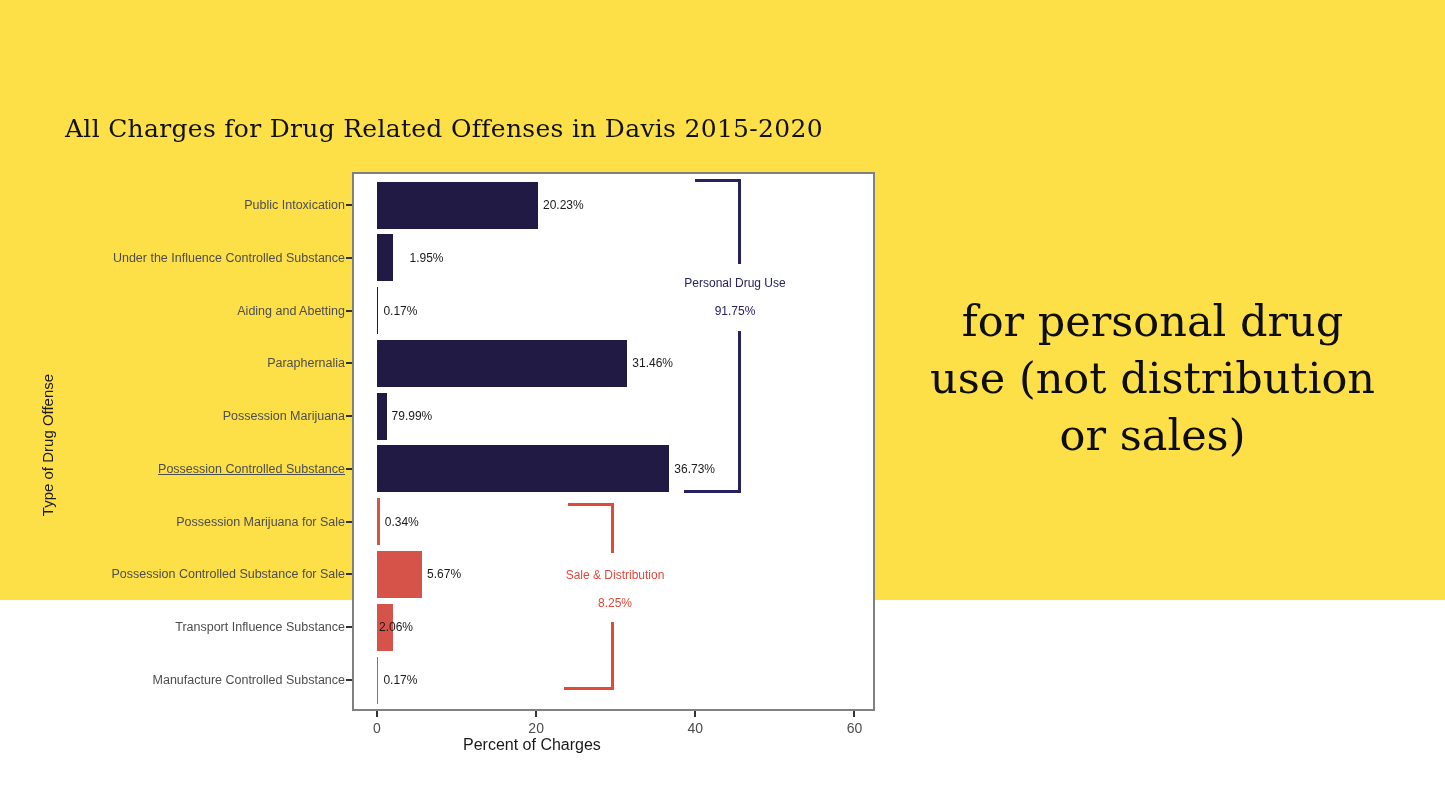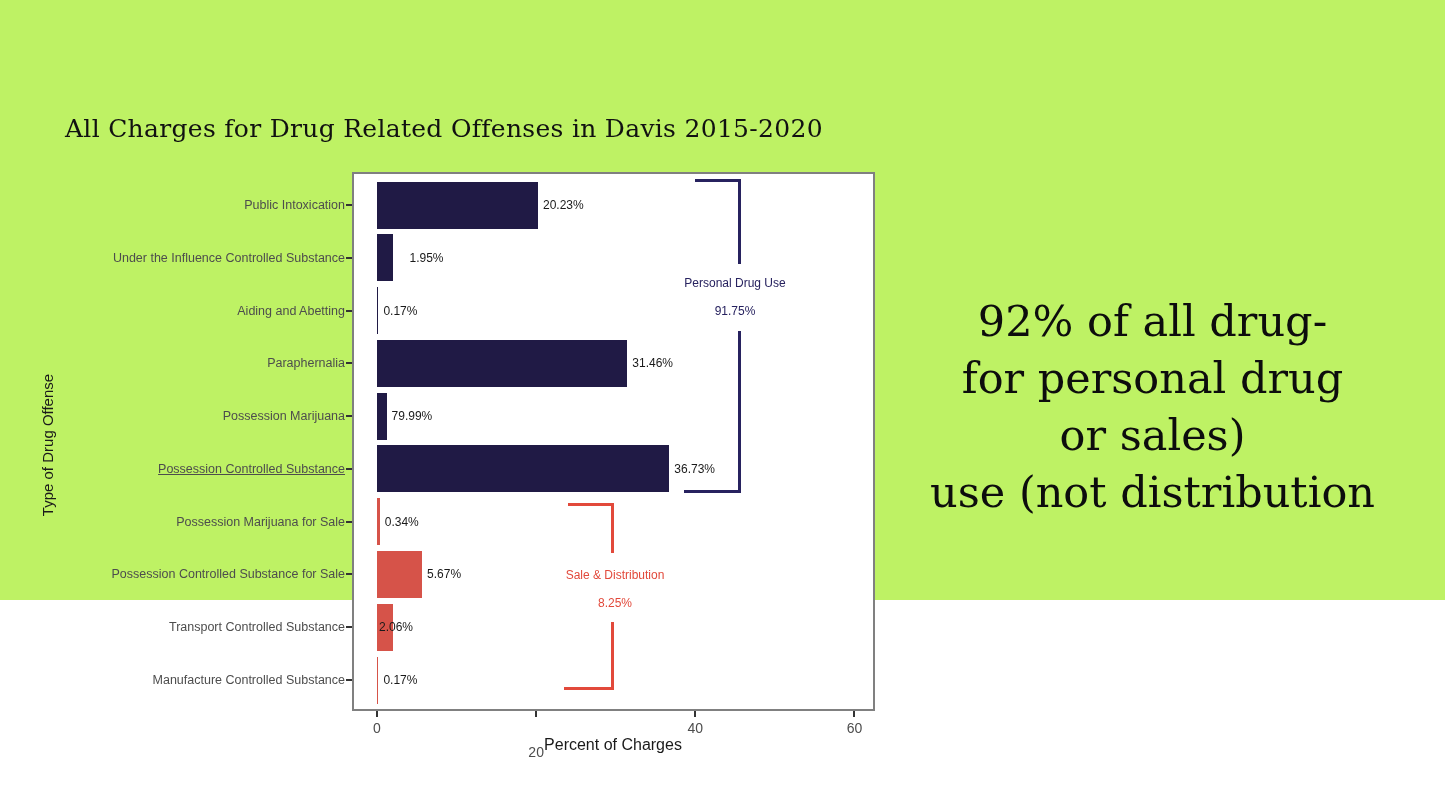--- a/index.html
+++ b/index.html
@@ -1,19 +1,19 @@
 <!DOCTYPE html>
 <html><head>
 <meta charset="utf-8">
 <style>
   * { margin:0; padding:0; box-sizing:border-box; }
   html,body { width:1445px; height:812px; background:#ffffff; overflow:hidden;
               font-family:"Liberation Sans", sans-serif; }
   .abs { position:absolute; }
-  #slide { position:relative; width:1445px; height:600px; background:#bef264; }
+  #slide { position:relative; width:1445px; height:600px; background:#fde047; }
 
   #chart-title {
     left:65px; top:114px; font-family:"DejaVu Serif", serif;
     font-size:25px; color:#111111; letter-spacing:0.3px; white-space:nowrap;
   }
   #y-axis-title {
     left:47px; top:445px; transform:translate(-50%,-50%) rotate(-90deg);
     font-size:15px; color:#1a1a1a; white-space:nowrap;
   }
   #plot-panel {
@@ -23,21 +23,21 @@
   .cat-label {
     left:30px; width:315px; text-align:right; font-size:12.5px;
     color:#4d4d4d; height:16px; line-height:16px; white-space:nowrap;
   }
   .y-tick { background:#333333; width:6px; height:2px; }
   .bar { }
   .bar-value { font-size:12px; color:#1a1a1a; height:16px; line-height:16px; white-space:nowrap; }
   .x-tick { background:#333333; width:2px; height:6px; }
   .x-tick-label { font-size:14px; color:#4d4d4d; width:40px; text-align:center; }
   #x-axis-title {
-    left:463px; top:736px; width:300px; text-align:center;
+    left:463px; top:736px; width:300px; 
     font-size:16px; color:#1a1a1a;
   }
   .seg { position:absolute; }
   .ann-box { text-align:center; width:190px; font-size:12px; line-height:28px; white-space:nowrap; }
   #ann-personal { left:640px; top:269px; color:#27225f; }
   #ann-sale    { left:520px; top:561px; color:#e2493b; }
   #callout {
     left:895px; top:293px; width:515px; text-align:center;
     font-family:"DejaVu Serif", serif; font-size:43px; line-height:57px;
     color:#0d0d0d;
@@ -86,28 +86,28 @@
       <div class="abs cat-label" style="top: 355.34px;">Paraphernalia</div>
       <div class="abs y-tick" style="left: 346px; top: 362.34px;"></div>
       <div class="abs cat-label" style="top: 408.12px;">Possession Marijuana</div>
       <div class="abs y-tick" style="left: 346px; top: 415.12px;"></div>
       <div class="abs cat-label" style="top: 460.9px; text-decoration: underline;">Possession Controlled Substance</div>
       <div class="abs y-tick" style="left: 346px; top: 467.9px;"></div>
       <div class="abs cat-label" style="top: 513.68px;">Possession Marijuana for Sale</div>
       <div class="abs y-tick" style="left: 346px; top: 520.68px;"></div>
       <div class="abs cat-label" style="top: 566.46px;">Possession Controlled Substance for Sale</div>
       <div class="abs y-tick" style="left: 346px; top: 573.46px;"></div>
-      <div class="abs cat-label" style="top: 619.24px;">Transport Controlled Substance</div>
+      <div class="abs cat-label" style="top: 619.24px;">Transport Influence Substance</div>
       <div class="abs y-tick" style="left: 346px; top: 626.24px;"></div>
       <div class="abs cat-label" style="top: 672.02px;">Manufacture Controlled Substance</div>
       <div class="abs y-tick" style="left: 346px; top: 679.02px;"></div>
       <div class="abs x-tick" style="left: 376px; top: 711px;"></div>
       <div class="abs x-tick-label" style="left: 357px; top: 720px;">0</div>
       <div class="abs x-tick" style="left: 535.16px; top: 711px;"></div>
-      <div class="abs x-tick-label" style="left: 516.16px; top: 720px; margin-top: 24px;">20</div>
+      <div class="abs x-tick-label" style="left: 516.16px; top: 720px;">20</div>
       <div class="abs x-tick" style="left: 694.32px; top: 711px;"></div>
       <div class="abs x-tick-label" style="left: 675.32px; top: 720px;">40</div>
       <div class="abs x-tick" style="left: 853.48px; top: 711px;"></div>
       <div class="abs x-tick-label" style="left: 834.48px; top: 720px;">60</div>
     </div>
 
   <div class="abs" id="x-axis-title">Percent of Charges</div>
 
   <div>
     <div class="seg" style="left:695px;top:179px;width:46px;height:3px;background:#27225f;"></div>
@@ -125,19 +125,18 @@
     <div class="seg" style="left:611px;top:503px;width:3px;height:50px;background:#e2493b;"></div>
     <div class="seg" style="left:611px;top:622px;width:3px;height:67px;background:#e2493b;"></div>
     <div class="seg" style="left:564px;top:687px;width:50px;height:3px;background:#e2493b;"></div>
   </div>
   <div class="abs ann-box" id="ann-sale">
     <div>Sale &amp; Distribution</div>
     <div>8.25%</div>
   </div>
 
   <div class="abs" id="callout">
-      <div>92% of all drug-</div>
       <div>for personal drug</div>
+      <div>use (not distribution</div>
       <div>or sales)</div>
-      <div>use (not distribution</div>
     </div>
 
 </div>
 
 </body></html>

